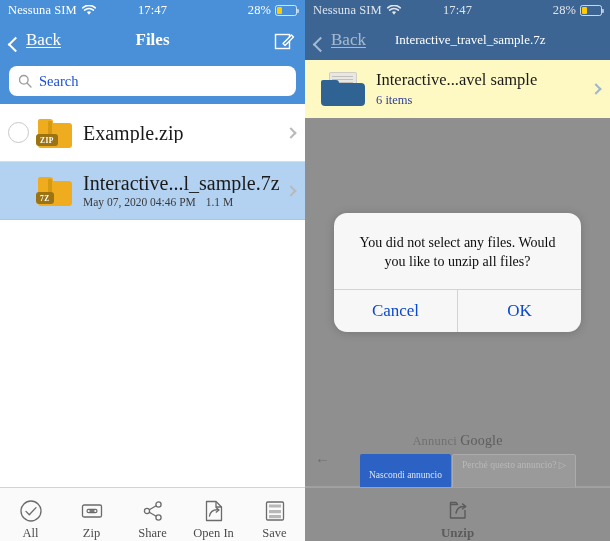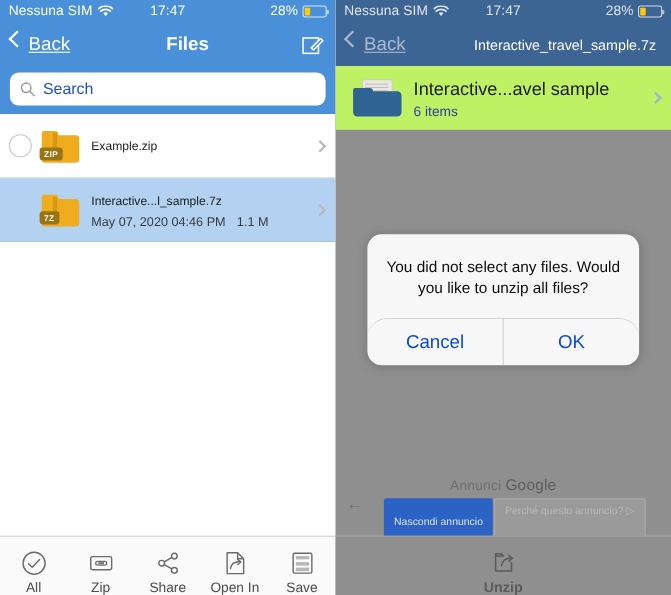--- a/index.html
+++ b/index.html
@@ -3,21 +3,21 @@
 <meta charset="utf-8">
 <style>
   * { box-sizing: border-box; margin: 0; padding: 0; }
   html, body {
     width: 610px; height: 541px;
     font-family: "Liberation Sans", sans-serif;
     overflow: hidden;
     background: #ffffff;
   }
   .screens { display: flex; width: 610px; height: 541px; }
-  .phone { width: 305px; height: 541px; position: relative; overflow: hidden; }
+  .phone { width: 305px; height: 541px; position: relative; overflow: hidden; font-family: Liberation Serif, serif; }
 
   
   .left { background: #ffffff; }
   .statusbar {
     height: 20px; display: flex; align-items: center;
     padding: 0 8px; color: #ffffff; font-size: 12.5px;
     letter-spacing: 0.1px;
   }
   .left .statusbar { background: #4a90d9; }
   .sb-left { display: flex; align-items: center; gap: 5px; flex: 1; }
@@ -32,29 +32,29 @@
     width: 2px; height: 4px; border-radius: 0 1px 1px 0;
     background: rgba(255,255,255,.6);
   }
   .batt i { display: block; height: 100%; width: 28%; background: #ffcc00; border-radius: 1px; }
 
   .navbar {
     height: 40px; display: flex; align-items: center;
     padding: 0 10px; color: #fff; position: relative;
   }
   .left .navbar { background: #4a90d9; }
-  .backbtn { display: flex; align-items: flex-start; gap: 3px; cursor: pointer; z-index:2; }
+  .backbtn { display: flex; align-items: flex-end; gap: 3px; cursor: pointer; z-index:2; }
   .chev-l {
     width: 11px; height: 11px; border-left: 2.6px solid #fff; border-bottom: 2.6px solid #fff;
     transform: rotate(45deg); margin-right: 2px;
   }
   .back-label { font-size: 17px; text-decoration: underline; text-underline-offset: 2px; }
   .nav-title {
     position: absolute; left: 0; right: 0; text-align: center;
-    font-size: 17px; font-weight: bold; pointer-events: none; padding-left: 36px;
+    font-size: 17px; font-weight: bold; pointer-events: none;
   }
   .compose {
     margin-left: auto; width: 21px; height: 21px; position: relative; z-index:2; cursor:pointer;
   }
 
   .searchwrap { background: #4a90d9; padding: 6px 9px 8px; }
   .searchbar {
     height: 30px; background: #ffffff; border-radius: 8px;
     display: flex; align-items: center; padding: 0 9px; gap: 7px;
   }
@@ -85,21 +85,21 @@
     position: absolute; left: 12px; top: 4px; width: 4px; height: 15px;
     background: #d69a12; border-radius: 1px;
   }
   .badge {
     position: absolute; left: 0px; bottom: 2px; background: #9c7313; color: #fff;
     font-size: 7.5px; font-weight: bold; padding: 1.5px 4px; border-radius: 3px;
     letter-spacing: 0.4px;
   }
   .rowtext { flex: 1; min-width: 0; }
   .fname {
-    font-size: 11px; color: #1a1a1a; white-space: nowrap;
+    font-size: 20px; color: #1a1a1a; white-space: nowrap;
     overflow: hidden; text-overflow: ellipsis; line-height: 20px;
   }
   .fmeta { font-size: 11.5px; color: #3a3a3a; margin-top: 3px; }
   .fmeta .sz { margin-left: 7px; }
   .chev-r {
     width: 8px; height: 8px; border-top: 2px solid #b9b9b9; border-right: 2px solid #b9b9b9;
     transform: rotate(45deg); flex: 0 0 auto; margin-left: 6px;
   }
 
   .tabbar {
@@ -116,21 +116,21 @@
 
   
   .right { background: #8f8f8f; }
   .right .statusbar { background: #3c6594; }
   .right .navbar { background: #3c6594; }
   .right .backbtn { opacity: .55; }
   .right .nav-title { font-size: 13px; font-weight: 400; }
   .right .statusbar { color: #dfe5ec; }
 
   .hdrrow {
-    height: 58px; background: #bef264; display: flex; align-items: center;
+    height: 58px; background: #fef9c3; display: flex; align-items: center;
     padding: 0 10px 0 16px;
   }
   .bfolder { position: relative; width: 44px; height: 33px; flex: 0 0 auto; margin-right: 11px; }
   .bfolder .papers {
     position: absolute; left: 9px; top: 0px; width: 26px; height: 14px;
     background: #e9e7e2; border-radius: 1px; box-shadow: 0 0 0 1px #cfcdc8;
   }
   .bfolder .papers::before {
     content:""; position:absolute; left:2px; top:3px; right:3px; height:1px;
     background:#c2c0bb; box-shadow: 0 3px 0 #c2c0bb, 0 6px 0 #c2c0bb;
@@ -150,21 +150,21 @@
 
   .alert {
     position: absolute; left: 29px; top: 213px; width: 247px;
     background: #f7f7f7; border-radius: 13px; overflow: hidden;
     box-shadow: 0 1px 10px rgba(0,0,0,.18);
   }
   .alert-body {
     padding: 20px 16px 18px; text-align: center;
     font-size: 14px; color: #0b0b0b; line-height: 19px;
   }
-  .alert-actions { display: flex; border-top: 1px solid #d3d3d3; border-radius: 18px; }
+  .alert-actions { display: flex; border-top: 1px solid #d3d3d3; }
   .alert-btn {
     flex: 1; height: 42px; display: flex; align-items: center; justify-content: center;
     font-size: 17px; color: #0b49cf; cursor: pointer;
   }
   .alert-btn + .alert-btn { border-left: 1px solid #d3d3d3; }
 
   .adbar {
     position: absolute; left: 0; right: 0; bottom: 54px; height: 45px;
     border-bottom: 1px solid #a0a0a0;
     display: flex; flex-direction: column; align-items: center; justify-content: center;

